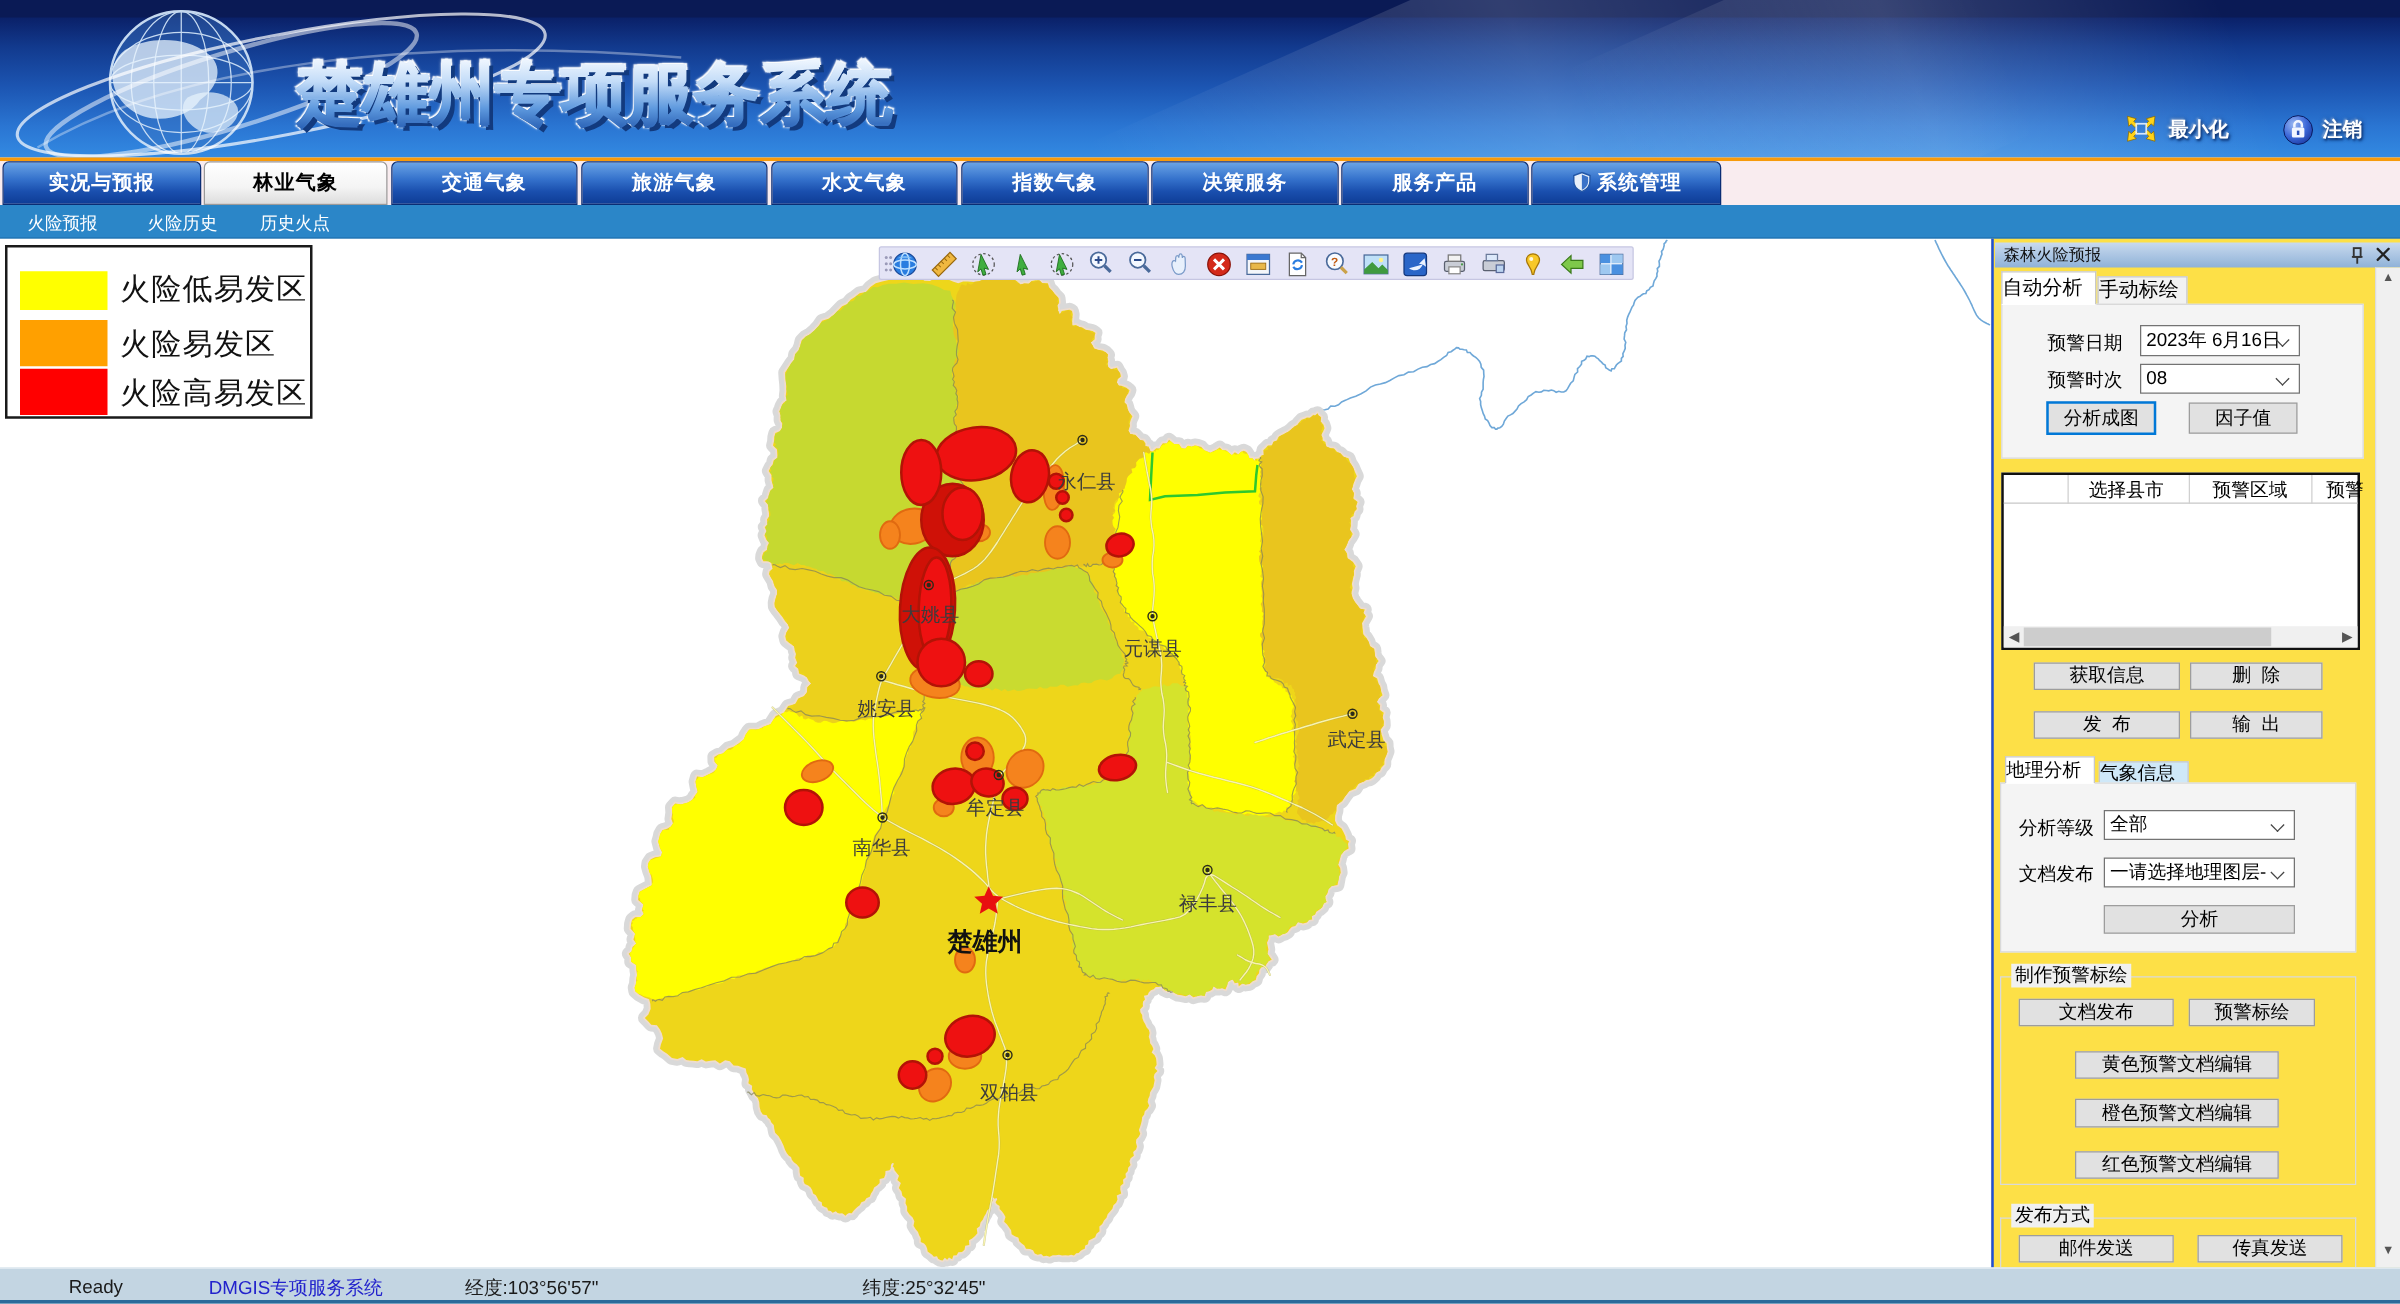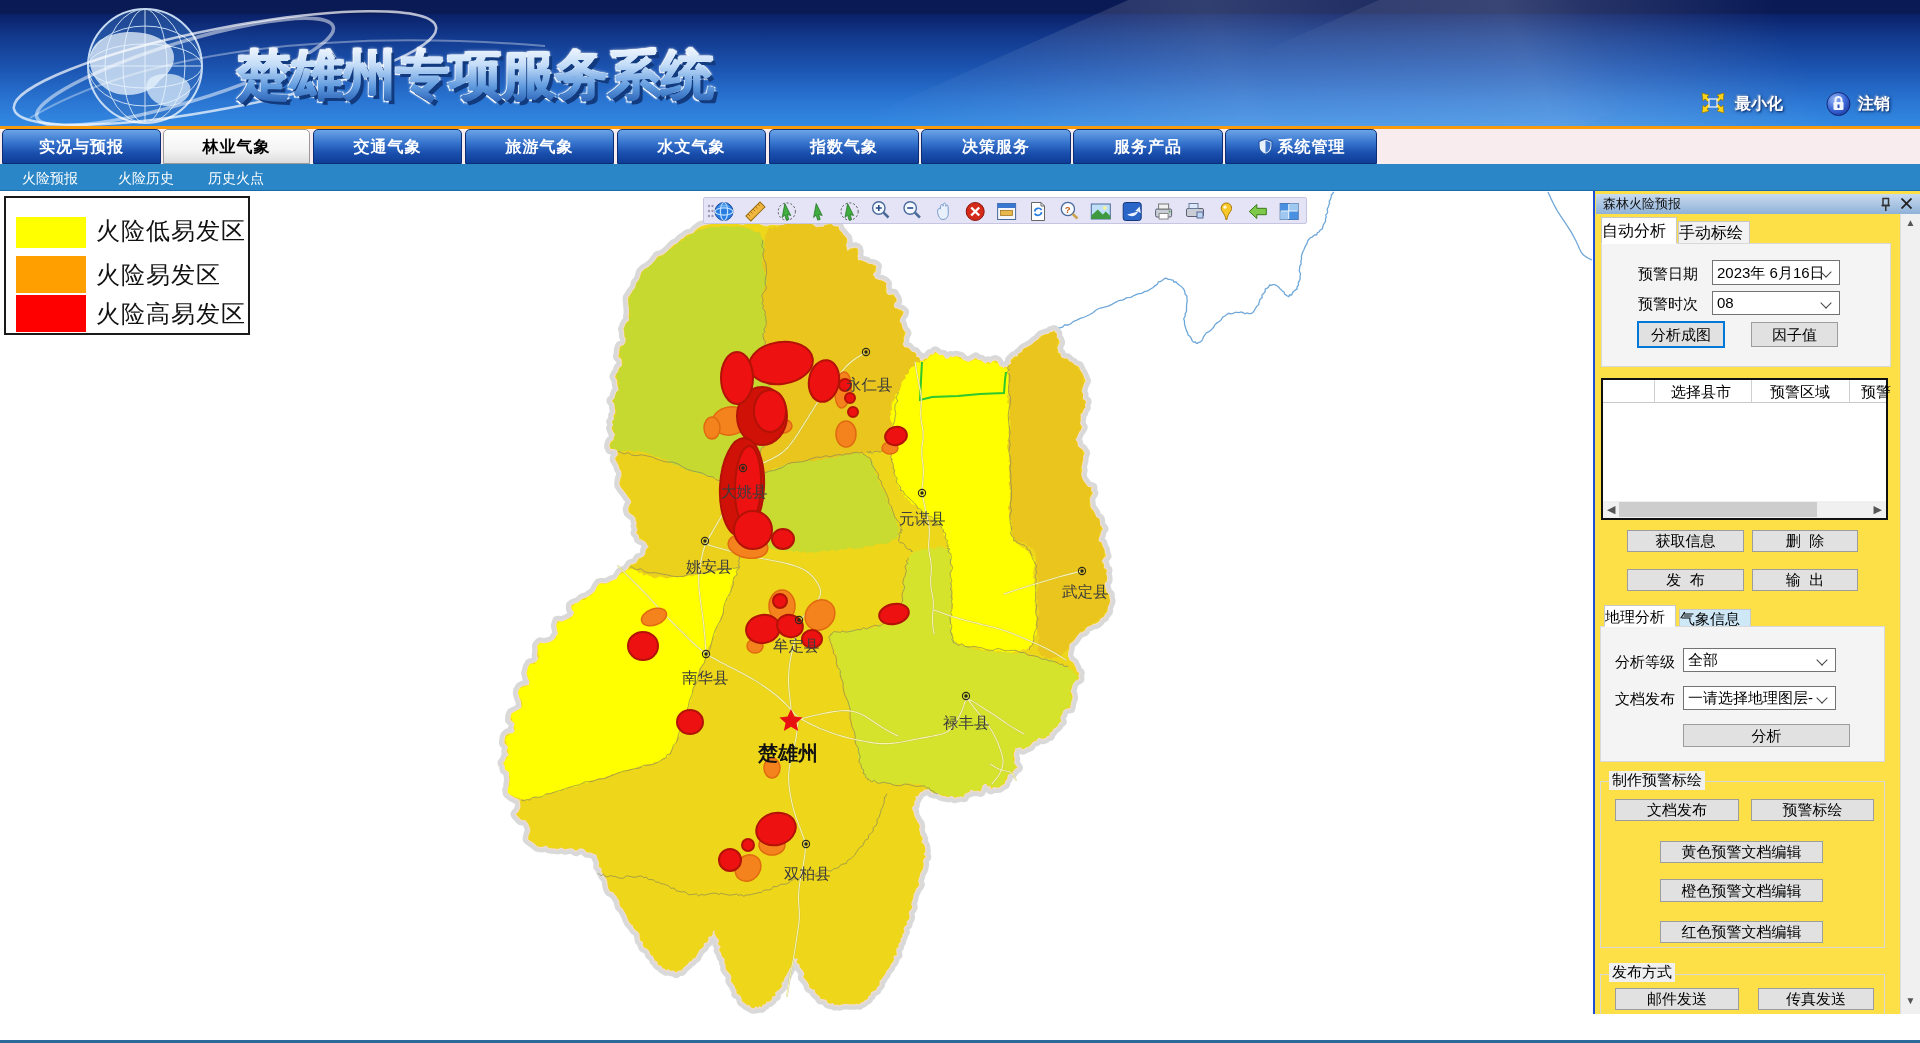--- a/index.html
+++ b/index.html
@@ -408,30 +408,36 @@
 <div class="wbtn" style="left:157px;top:339px;width:106px;height:22px;line-height:20px">删&nbsp;&nbsp;除</div>
 <div class="wbtn" style="left:32px;top:378px;width:117px;height:22px;line-height:20px">发&nbsp;&nbsp;布</div>
 <div class="wbtn" style="left:157px;top:378px;width:106px;height:22px;line-height:20px">输&nbsp;&nbsp;出</div>
 <div class="ptab on" style="left:9px;top:414px;width:72px;height:22px;line-height:21px">地理分析</div>
 <div class="ptab" style="left:84px;top:418px;width:72px;height:19px;line-height:18px;background:#cfe8f8">气象信息</div>
 <div class="gbox" style="left:5px;top:435px;width:285px;height:136px;background:#f4f4f4"></div>
 <div class="plab" style="left:20px;top:462px">分析等级</div>
 <div class="combo" style="left:88px;top:457px;width:153px;height:24px;line-height:22px">全部</div>
 <div class="plab" style="left:20px;top:499px">文档发布</div>
 <div class="combo" style="left:88px;top:495px;width:153px;height:24px;line-height:22px">一请选择地理图层-</div>
-<div class="wbtn" style="left:88px;top:533px;width:167px;height:23px;line-height:21px">分析</div>
+<div class="wbtn" style="left:88px;top:533px;width:153px;height:23px;line-height:21px">分析</div>
 <div class="plab" style="left:14px;top:580px;background:#f0f0f0;z-index:3;padding:0 3px">制作预警标绘</div>
 <div class="gbox" style="left:5px;top:590px;width:285px;height:167px;background:none"></div>
 <div class="wbtn" style="left:20px;top:608px;width:124px;height:22px;line-height:20px">文档发布</div>
-<div class="wbtn" style="left:156px;top:608px;width:123px;height:22px;line-height:20px">预警标绘</div>
+<div class="wbtn" style="left:156px;top:608px;width:101px;height:22px;line-height:20px">预警标绘</div>
 <div class="wbtn" style="left:65px;top:650px;width:163px;height:22px;line-height:20px">黄色预警文档编辑</div>
 <div class="wbtn" style="left:65px;top:688px;width:163px;height:23px;line-height:21px">橙色预警文档编辑</div>
 <div class="wbtn" style="left:65px;top:730px;width:163px;height:22px;line-height:20px">红色预警文档编辑</div>
 <div class="plab" style="left:14px;top:772px;background:#f0f0f0;z-index:3;padding:0 3px">发布方式</div>
 <div class="gbox" style="left:5px;top:783px;width:285px;height:40px;border-bottom:none;background:none"></div>
 <div class="wbtn" style="left:20px;top:797px;width:124px;height:22px;line-height:20px">邮件发送</div>
 <div class="wbtn" style="left:163px;top:797px;width:116px;height:22px;line-height:20px">传真发送</div>
 </div>
 <div id="vscroll"></div>
 <div class="abs" style="left:1903px;top:217px;width:15px;height:15px;font-size:10px;color:#555;text-align:center">▲</div>
 <div class="abs" style="left:1903px;top:995px;width:15px;height:15px;font-size:10px;color:#555;text-align:center">▼</div>
+<div id="statusbar">
+  <div style="left:55px">Ready</div>
+  <div style="left:167px;color:#2222cc">DMGIS专项服务系统</div>
+  <div style="left:372px">经度:103°56'57"</div>
+  <div style="left:690px">纬度:25°32'45"</div>
+</div>
 <div id="statusbot"></div>
 </div>
 
 </body></html>

